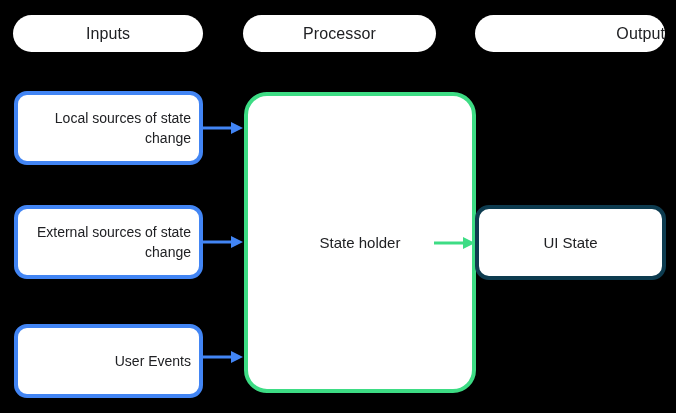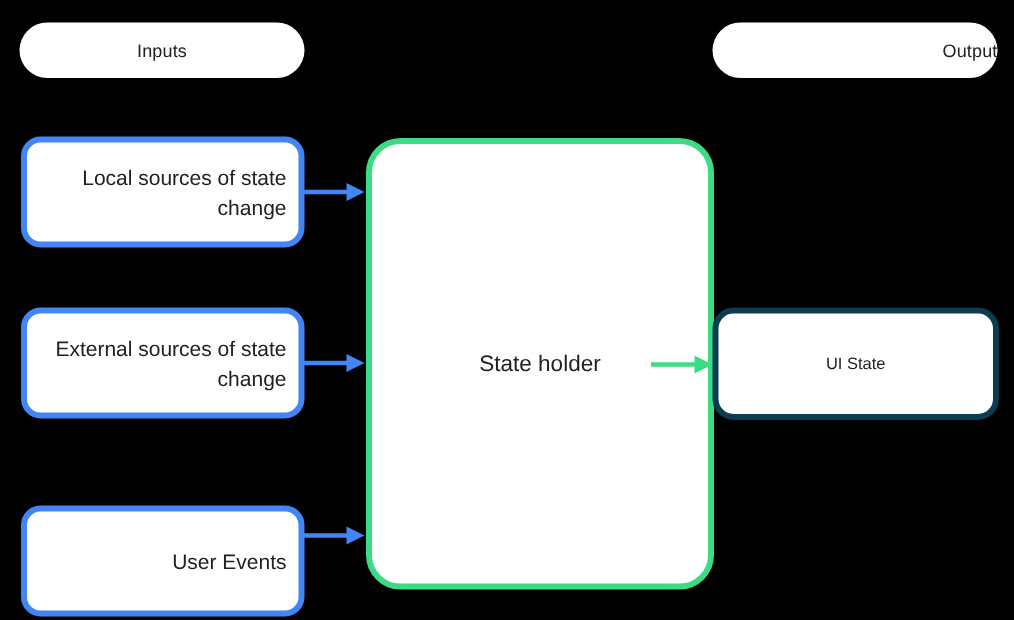--- a/index.html
+++ b/index.html
@@ -19,21 +19,21 @@
   
   .pill {
     position: absolute;
     top: 15px;
     height: 37px;
     background: var(--pill-fill, #ffffff);
     border-radius: 19px;
     display: flex;
     align-items: center;
     justify-content: center;
-    font-size: 12px;
+    font-size: 16px;
     color: var(--text, #202124);
     letter-spacing: 0.1px;
   }
   .pill-inputs    { left: 13px;  width: 190px; }
   .pill-processor { left: 243px; width: 193px; }
   .pill-output    { left: 475px; width: 190px; justify-content: flex-end; }
 
   
   .node {
     position: absolute;
@@ -52,58 +52,61 @@
     width: 189px;
     height: 74px;
     border: 4px solid var(--input-border, #4285f4);
     border-radius: 13px;
     font-size: 14px;
     line-height: 20px;
   }
   .input-box .box-label { display: block; width: 165px; text-align: right; }
   .input-local    { top: 91px; }
   .input-external { top: 205px; }
-  .input-events   { top: 337px; }
+  .input-events   { top: 324px; }
 
   
   .processor-box {
     left: 244px;
     top: 92px;
     width: 232px;
     height: 301px;
     border: 4px solid var(--processor-border, #3ddc84);
     border-radius: 23px;
     font-size: 15px;
   }
 
   
   .output-box {
     left: 475px;
     top: 205px;
     width: 191px;
     height: 75px;
     border: 4px solid var(--output-border, #0d3b4f);
     border-radius: 14px;
-    font-size: 11px;
+    font-size: 15px;
   }
 
   
   .arrow { position: absolute; display: block; }
   .arrow line    { stroke: var(--arrow-blue, #4285f4); stroke-width: 3; }
   .arrow polygon { fill:   var(--arrow-blue, #4285f4); }
   .arrow.green line    { stroke: var(--arrow-green, #3ddc84); }
   .arrow.green polygon { fill:   var(--arrow-green, #3ddc84); }
 </style>
 </head>
 <body>
 
 <div class="stage">
 
   <div class="pill pill-inputs">
     <span>Inputs</span>
+  </div>
+  <div class="pill pill-processor">
+    <span>Processor</span>
   </div>
   <div class="pill pill-output">
     <span>Output</span>
   </div>
 
   <div class="node input-box input-local">
     <span class="box-label">Local sources of state change</span>
   </div>
   <div class="node input-box input-external">
     <span class="box-label">External sources of state change</span>

